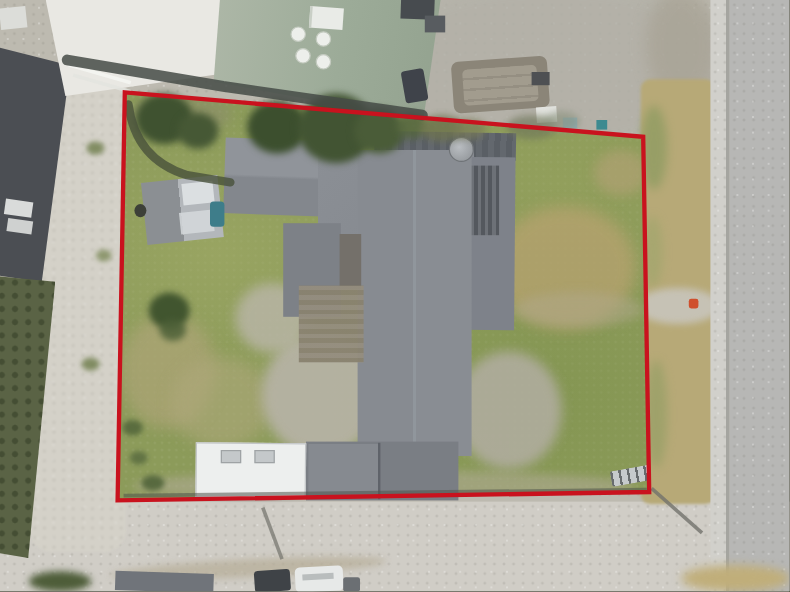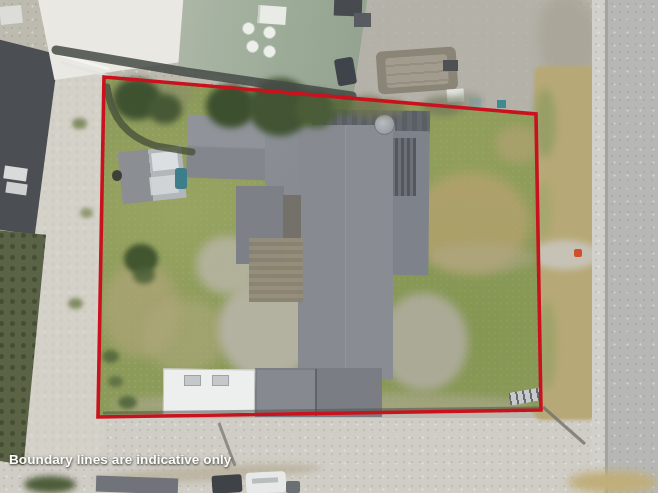--- a/index.html
+++ b/index.html
@@ -141,15 +141,14 @@
 
   <svg class="svgfx" width="658" height="493" viewBox="0 0 658 493">
     <path d="M56,50 L186,72 L352,96" fill="none" stroke="#454b46" stroke-width="9" opacity=".85" stroke-linecap="round"></path>
     <path d="M107,87 Q113,133 156,146 L192,152" fill="none" stroke="#49513b" stroke-width="7" opacity=".8" stroke-linecap="round"></path>
     <path d="M103,413 L539,408" fill="none" stroke="#50544c" stroke-width="3" opacity=".55"></path>
     <path d="M543,407 L585,444" fill="none" stroke="#72726b" stroke-width="3" opacity=".8"></path>
     <path d="M219,423 L235,466" fill="none" stroke="#72726b" stroke-width="3" opacity=".7"></path>
     <polygon points="104,77 536,114 541,410 98,417" fill="none" stroke="#c9121e" stroke-width="3.6" stroke-linejoin="miter"></polygon>
   </svg>
 
-  <div class="caption">Boundary lines are indicative only</div>
 
 </div>
 
 </body></html>

